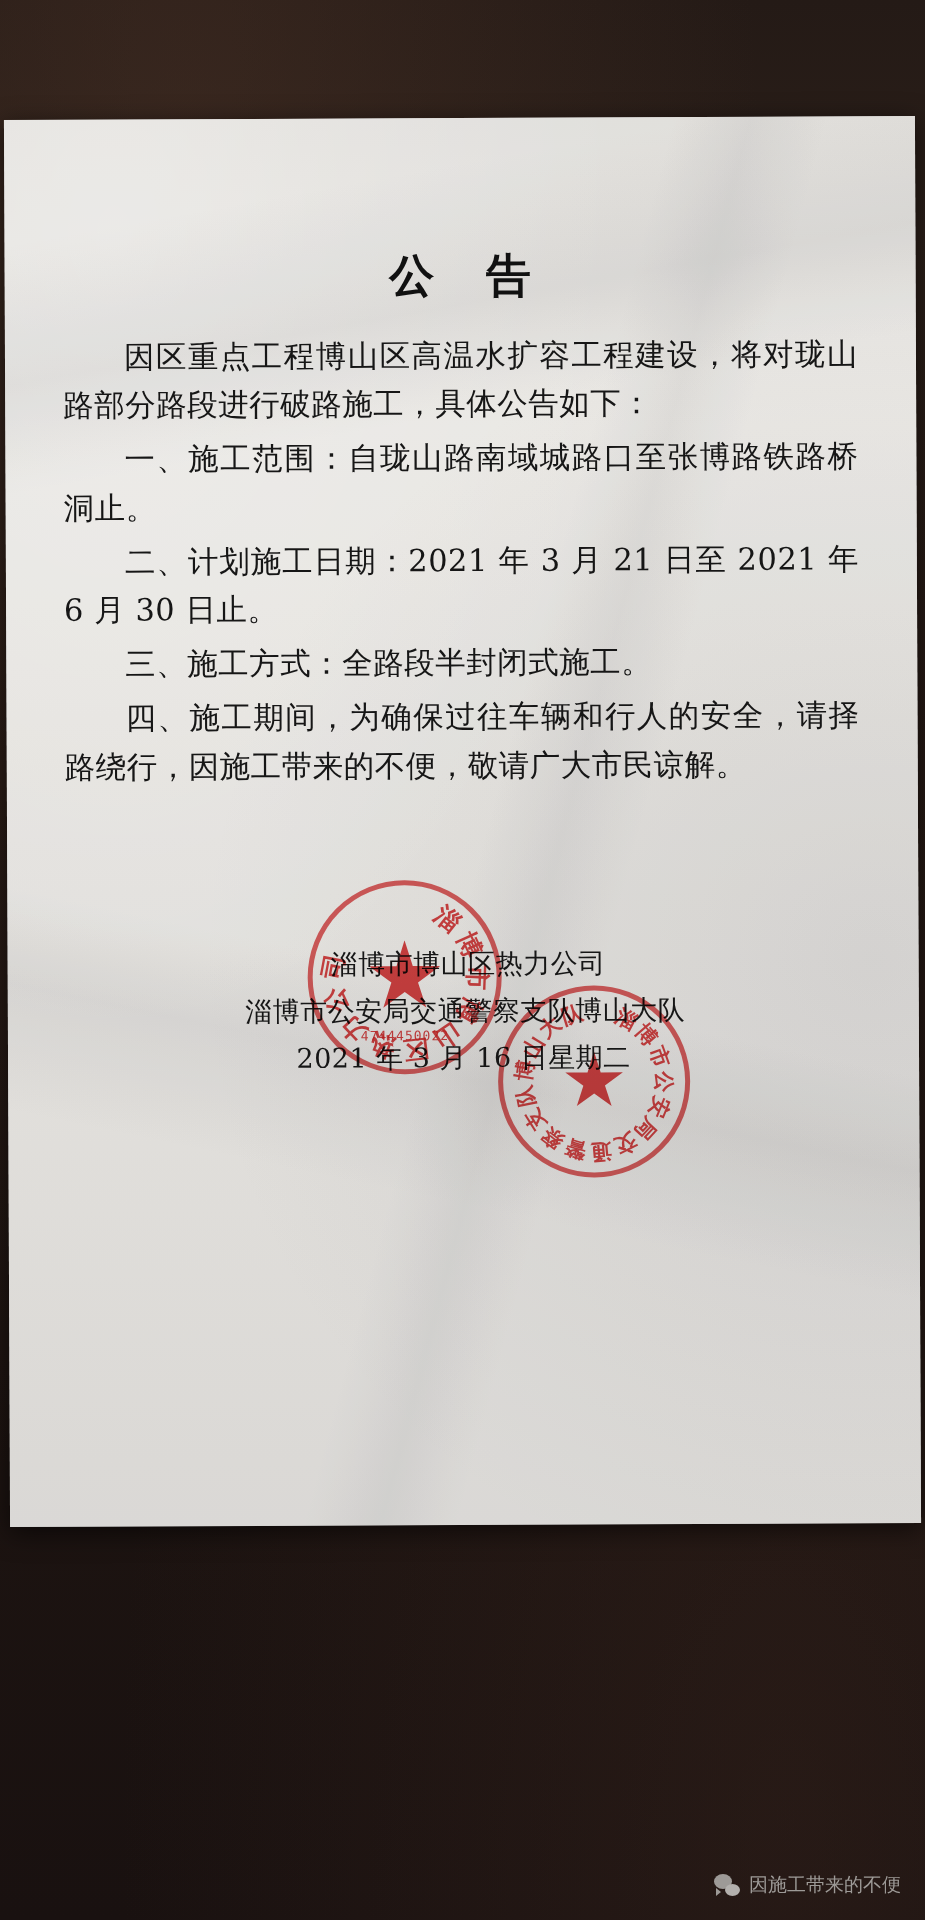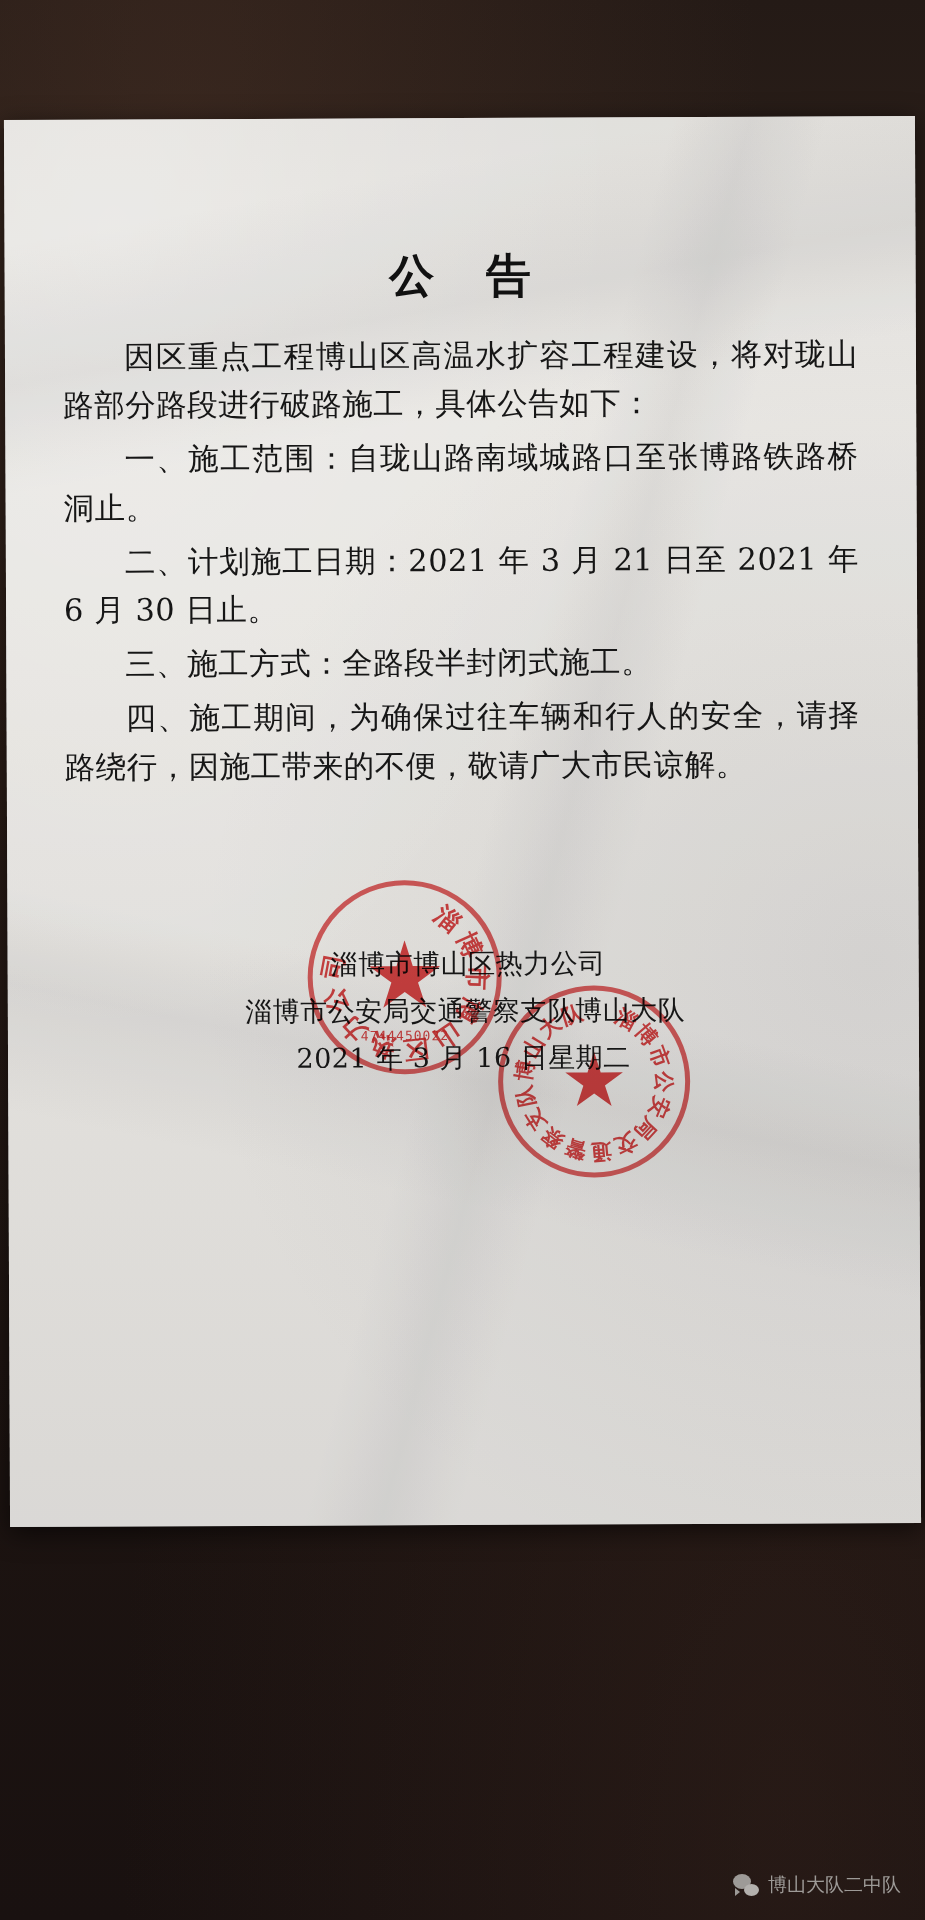--- a/index.html
+++ b/index.html
@@ -249,14 +249,14 @@
       </div>
   </div>
 </div>
 
 <div class="wechat-tag">
   <span class="wechat-icon">
     <span class="b1"></span>
       <span class="t1"></span>
       <span class="b2"></span>
   </span>
-  <span>博山大队二中队</span>
+  <span>因施工带来的不便</span>
 </div>
 
 </body></html>

